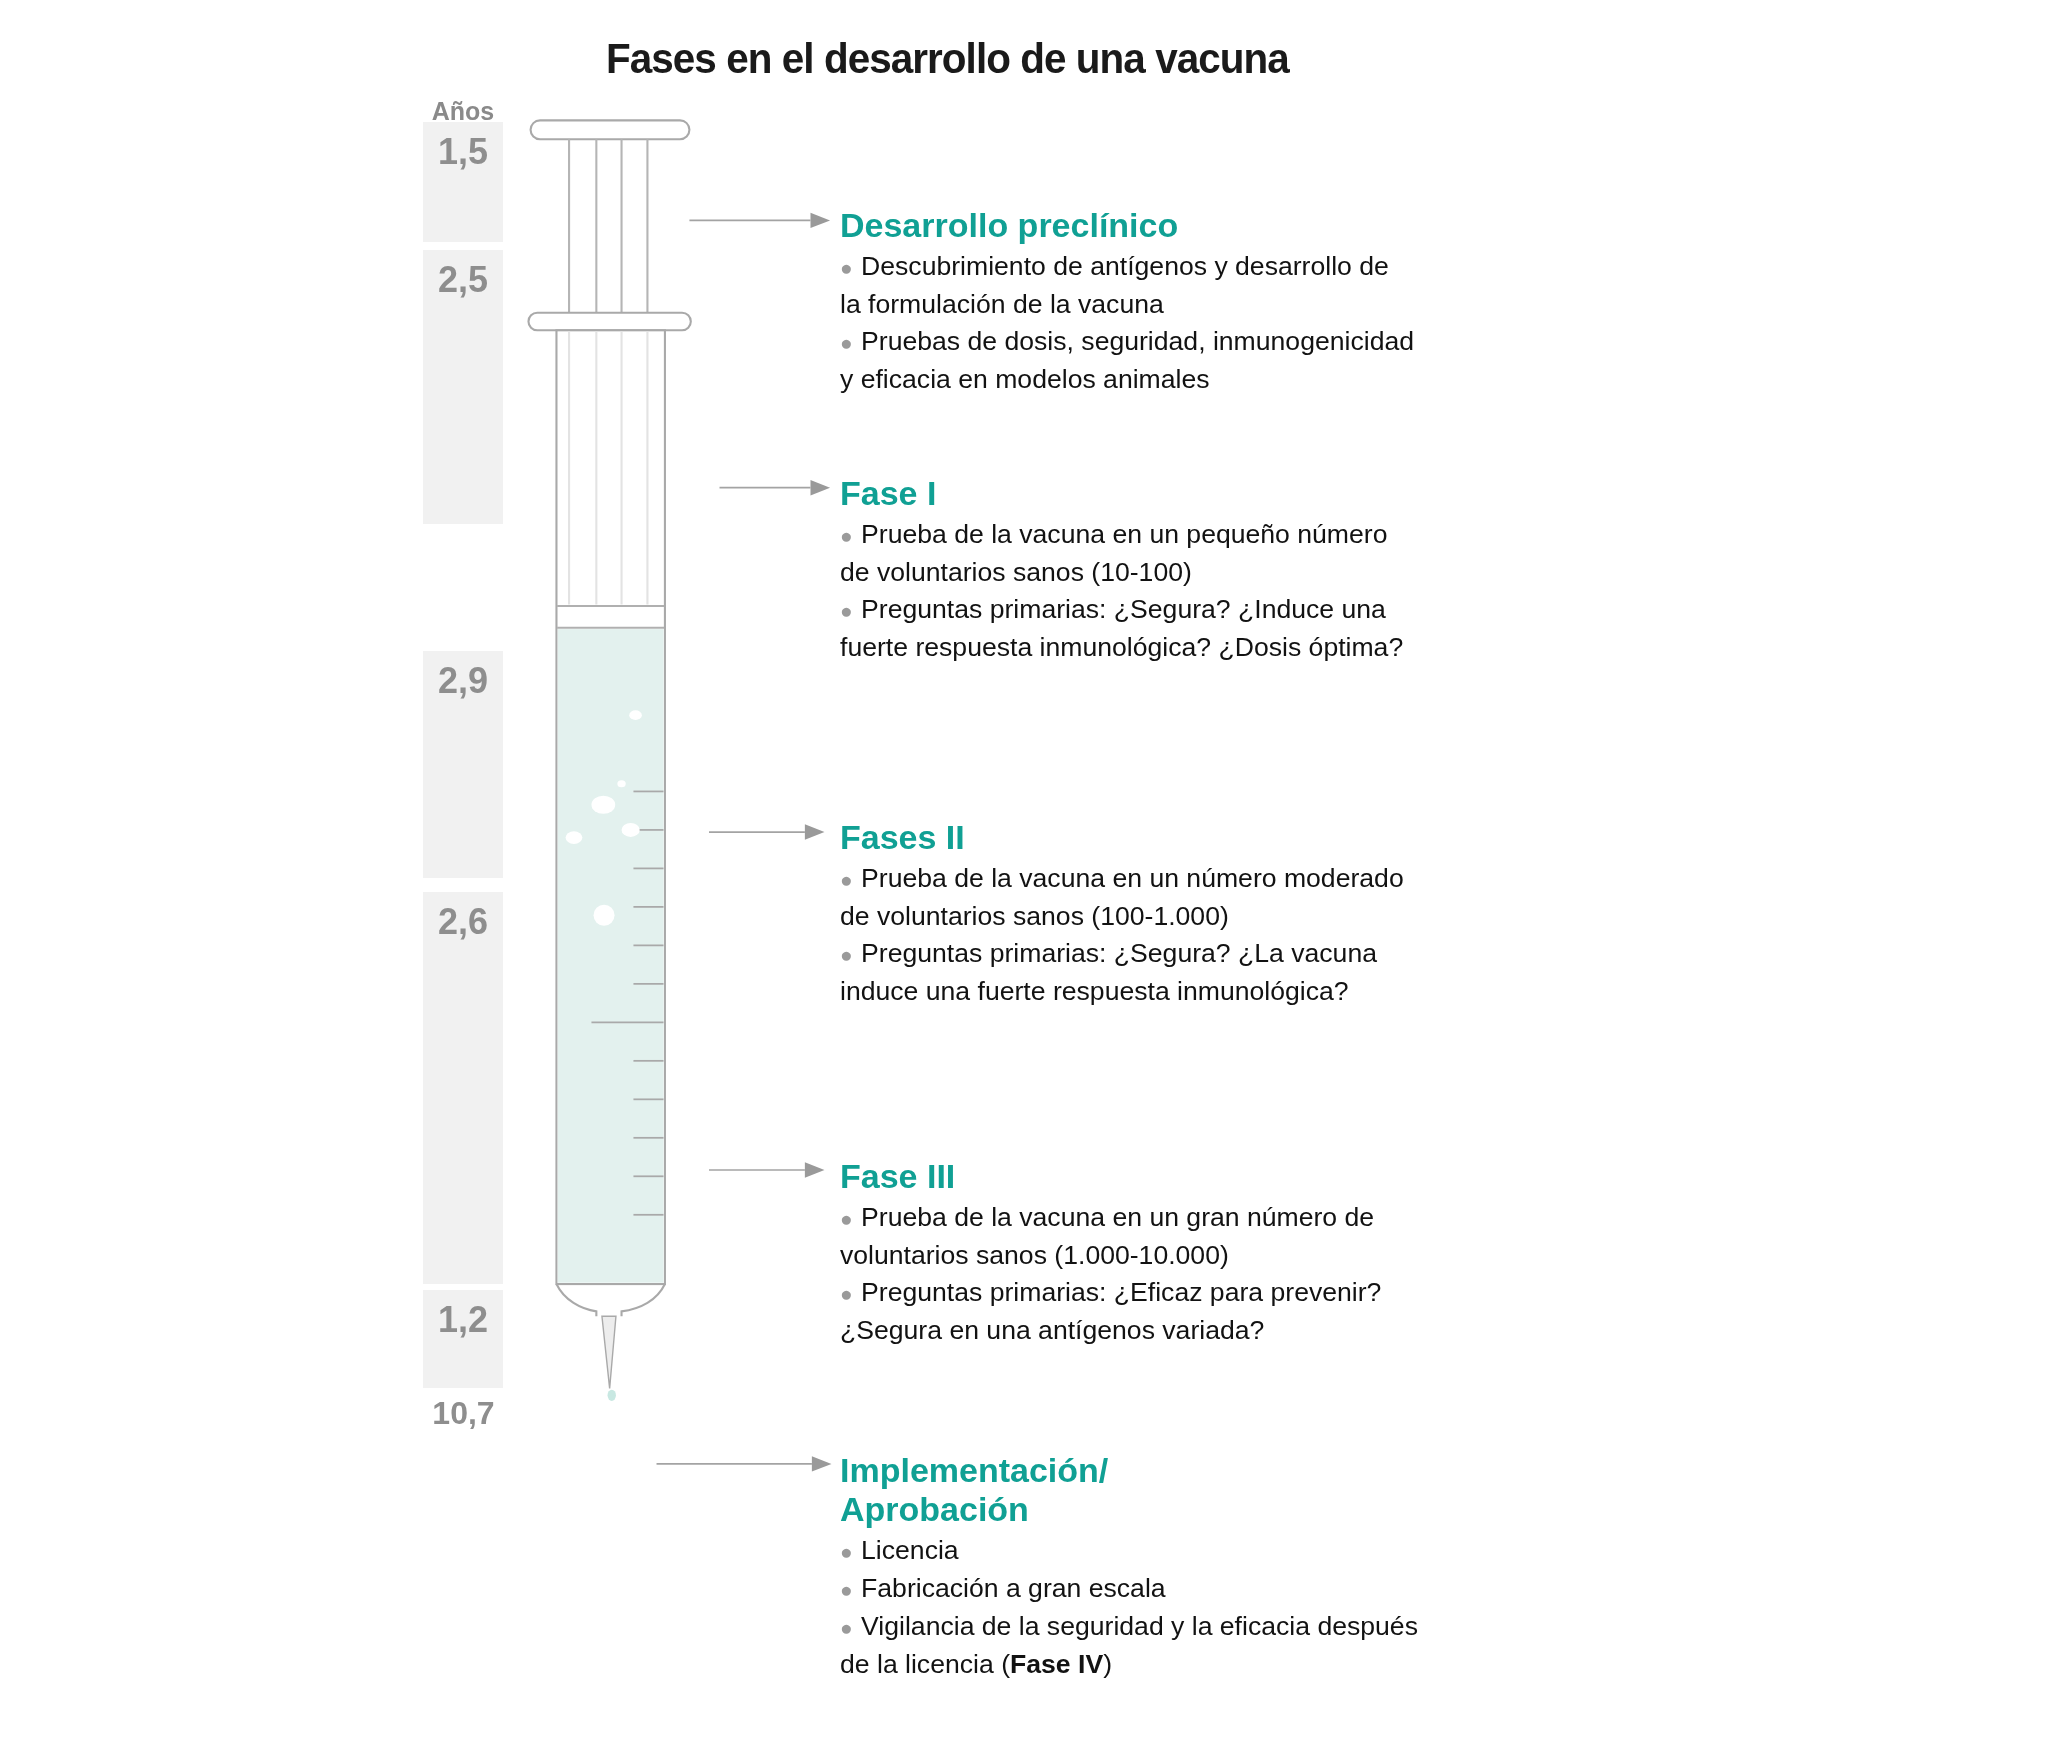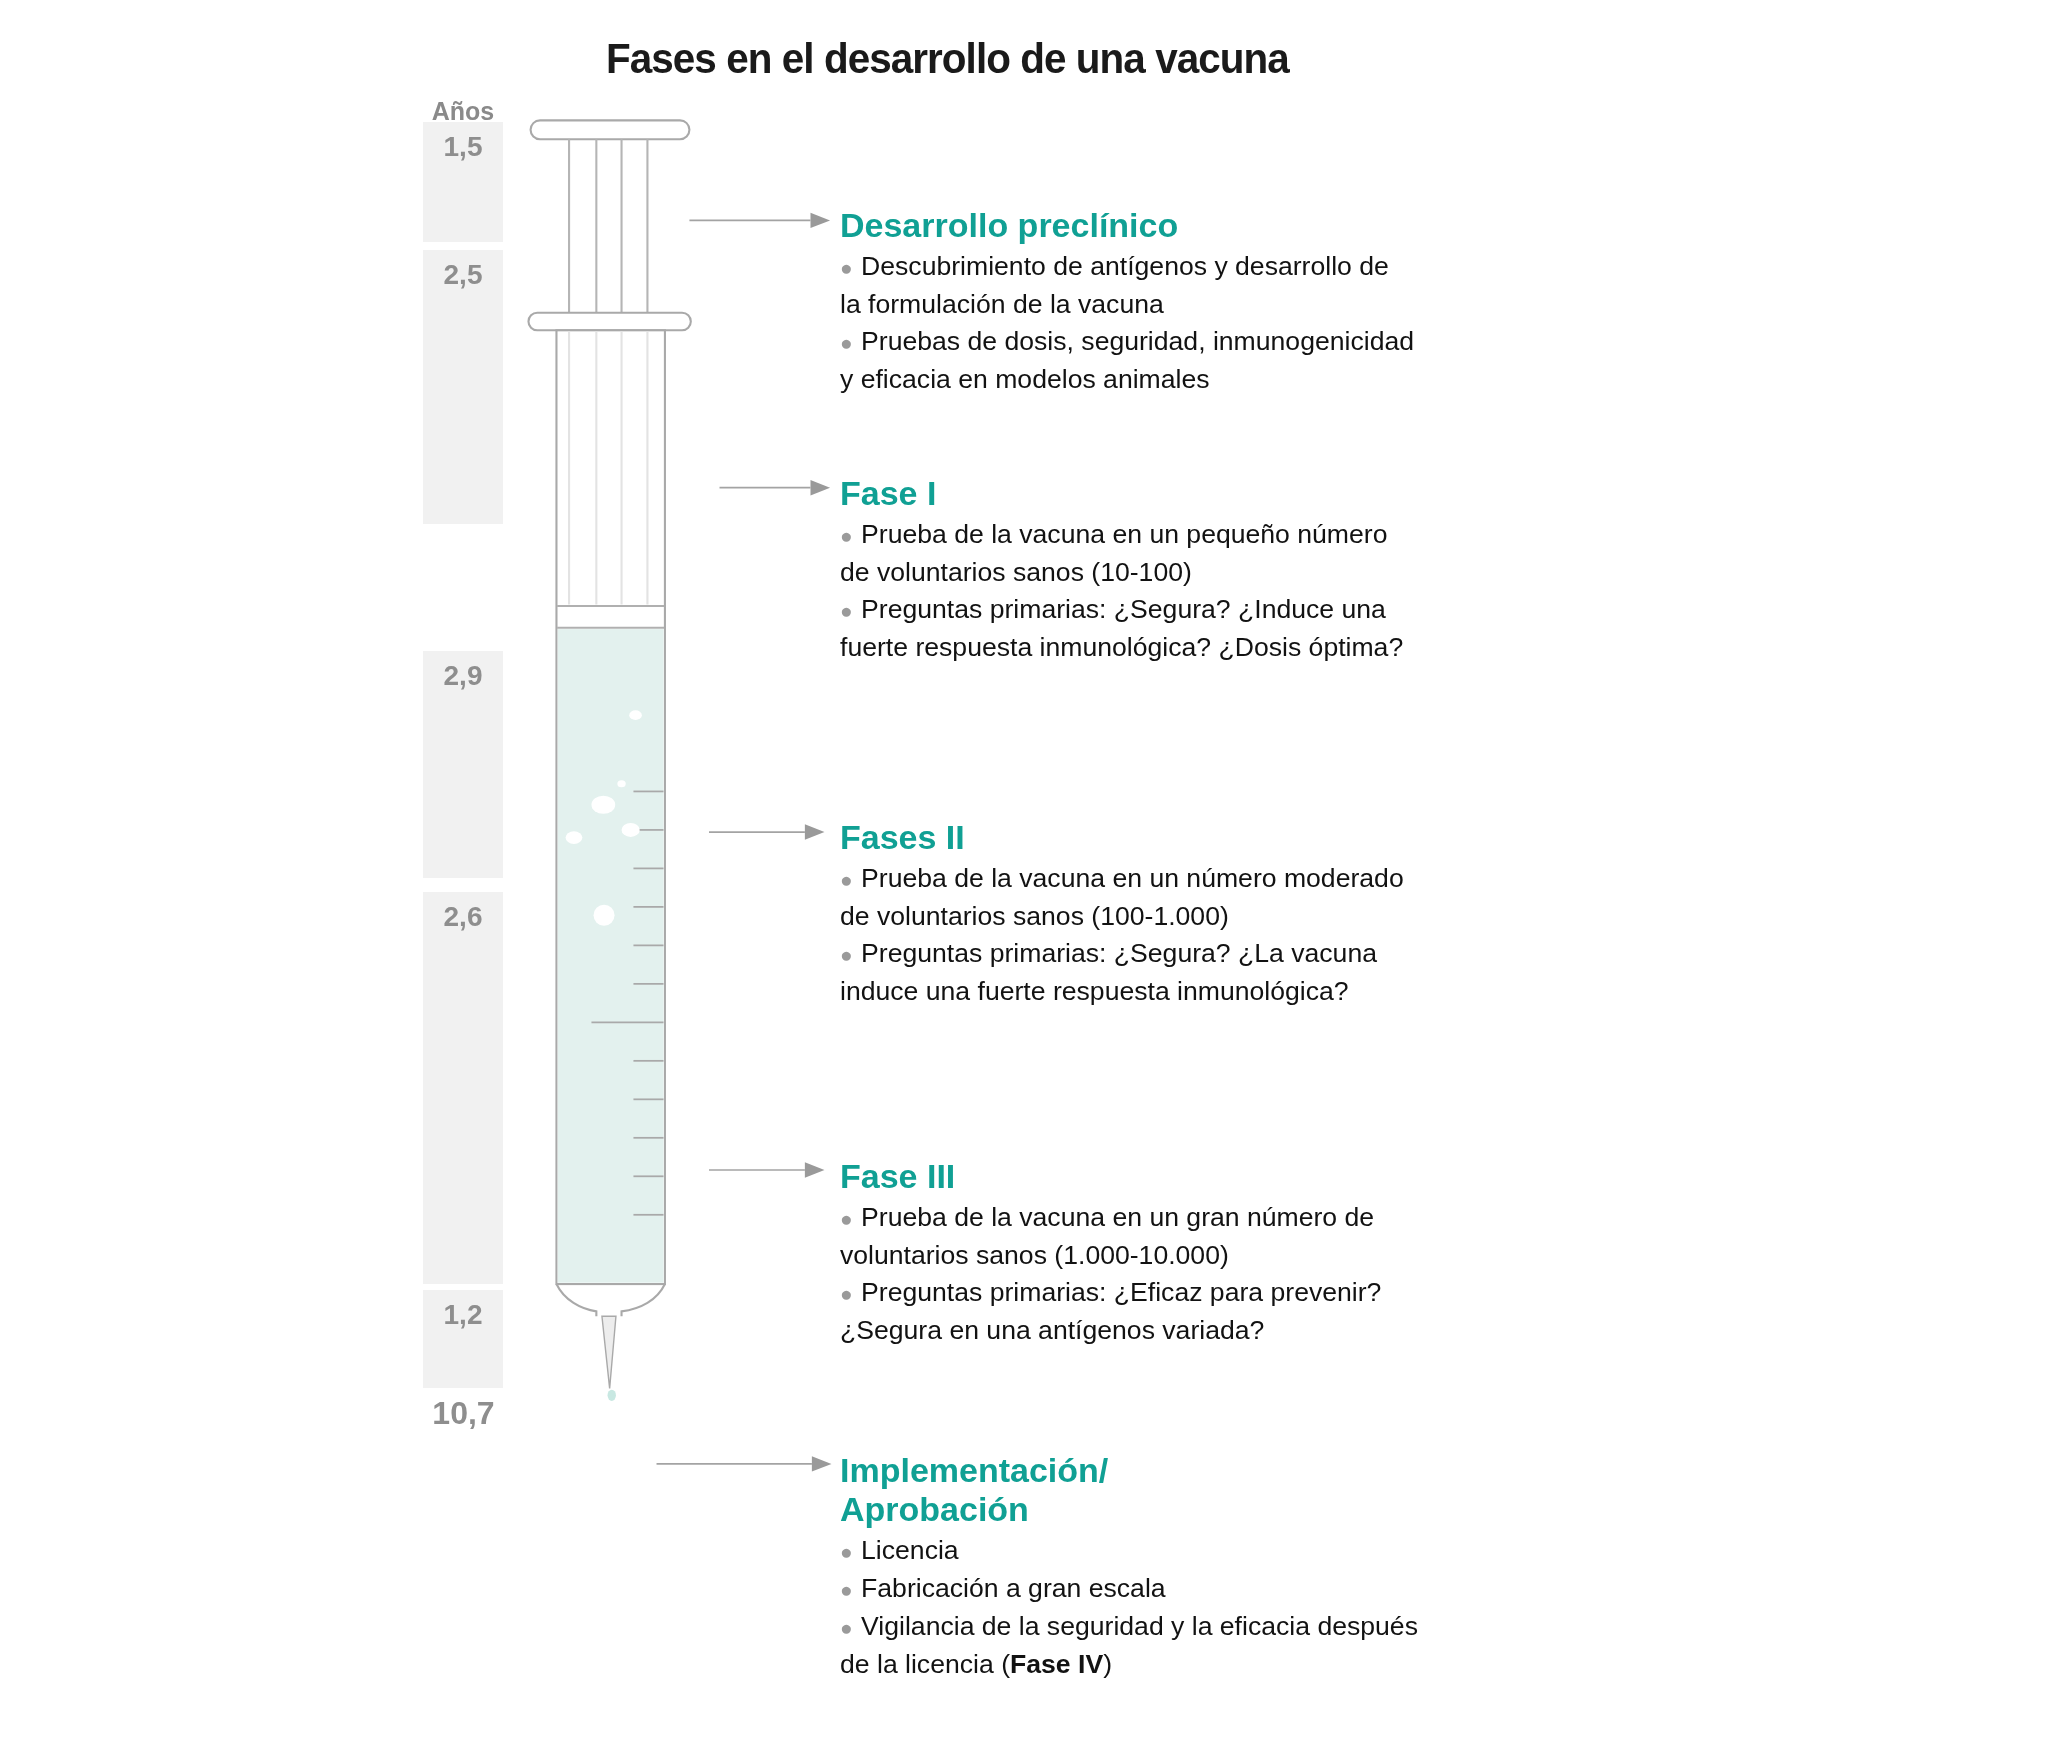--- a/index.html
+++ b/index.html
@@ -39,21 +39,21 @@
   }
   .yb-0{top:122px;height:120px;}
   .yb-1{top:250px;height:274px;}
   .yb-2{top:651px;height:227px;}
   .yb-3{top:892px;height:392px;}
   .yb-4{top:1290px;height:98px;}
   .year-num{
     display:block;
     margin-top:9px;
     text-align:center;
-    font-size:28px;
+    font-size:36px;
     font-weight:bold;
     color:#8e8e8e;
   }
   .total-years{
     position:absolute;
     left:413px; top:1395px;
     width:101px;
     text-align:center;
     font-size:32px;
     font-weight:bold;

